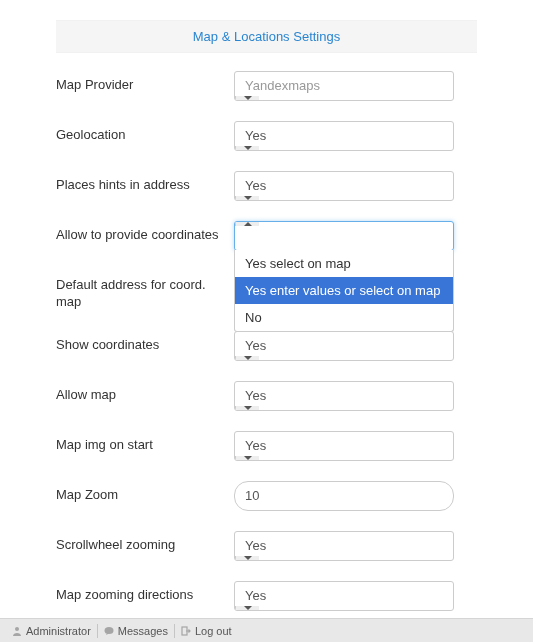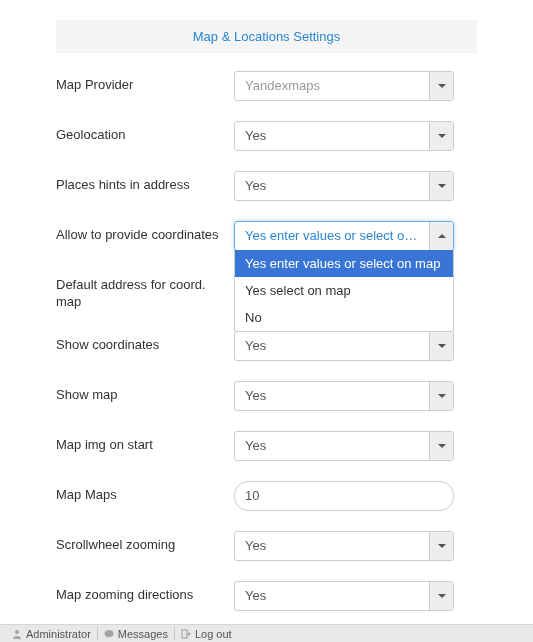--- a/index.html
+++ b/index.html
@@ -50,20 +50,21 @@
       position: relative;
     }
     .dropdown {
       display: flex;
       width: 220px;
       border: 1px solid #ccc;
       border-radius: 3px;
       background: #fff;
       height: 30px;
       overflow: hidden;
+      flex-direction: column;
     }
     .dropdown.disabled .dropdown-text {
       color: #999;
     }
     .dropdown.open {
       border-color: #66afe9;
       box-shadow: 0 0 4px rgba(102,175,233,0.5);
     }
     .dropdown.open .dropdown-text {
       color: #2a85d0;
@@ -129,21 +130,21 @@
       padding: 6px 10px;
       font-size: 13px;
       color: #555;
       font-family: inherit;
     }
     .footer-bar {
       position: fixed;
       bottom: 0;
       left: 0;
       width: 533px;
-      height: 18px;
+      height: 24px;
       background: #e8e8e8;
       border-top: 1px solid #d5d5d5;
       display: flex;
       align-items: center;
       font-size: 11px;
       color: #555;
       padding: 0 6px;
       overflow: hidden;
     }
     .footer-item {
@@ -206,28 +207,27 @@
             <div class="caret"></div>
           </div>
       </div>
     </div>
   </div>
 
   <div class="form-row">
     <div class="form-label">Allow to provide coordinates</div>
     <div class="form-control-wrap">
       <div class="dropdown open">
-        <div class="dropdown-text">Yes enter values or select on …</div>
         <div class="dropdown-caret">
             <div class="caret caret-up"></div>
           </div>
       </div>
       <div class="dropdown-menu">
+        <div class="dropdown-item">Yes select on map</div>
         <div class="dropdown-item selected">Yes enter values or select on map</div>
-        <div class="dropdown-item">Yes select on map</div>
         <div class="dropdown-item">No</div>
       </div>
     </div>
   </div>
 
   <div class="form-row">
     <div class="form-label">Default address for coord. map</div>
     <div class="form-control-wrap">
       <div class="dropdown">
         <div class="dropdown-text"></div>
@@ -244,21 +244,21 @@
       <div class="dropdown">
         <div class="dropdown-text">Yes</div>
         <div class="dropdown-caret">
             <div class="caret"></div>
           </div>
       </div>
     </div>
   </div>
 
   <div class="form-row">
-    <div class="form-label">Show map</div>
+    <div class="form-label">Allow map</div>
     <div class="form-control-wrap">
       <div class="dropdown">
         <div class="dropdown-text">Yes</div>
         <div class="dropdown-caret">
             <div class="caret"></div>
           </div>
       </div>
     </div>
   </div>
 
@@ -268,21 +268,21 @@
       <div class="dropdown">
         <div class="dropdown-text">Yes</div>
         <div class="dropdown-caret">
             <div class="caret"></div>
           </div>
       </div>
     </div>
   </div>
 
   <div class="form-row">
-    <div class="form-label">Map Maps</div>
+    <div class="form-label">Map Zoom</div>
     <div class="form-control-wrap">
       <input class="text-input" type="text" value="10" style="">
     </div>
   </div>
 
   <div class="form-row">
     <div class="form-label">Scrollwheel zooming</div>
     <div class="form-control-wrap">
       <div class="dropdown">
         <div class="dropdown-text">Yes</div>

